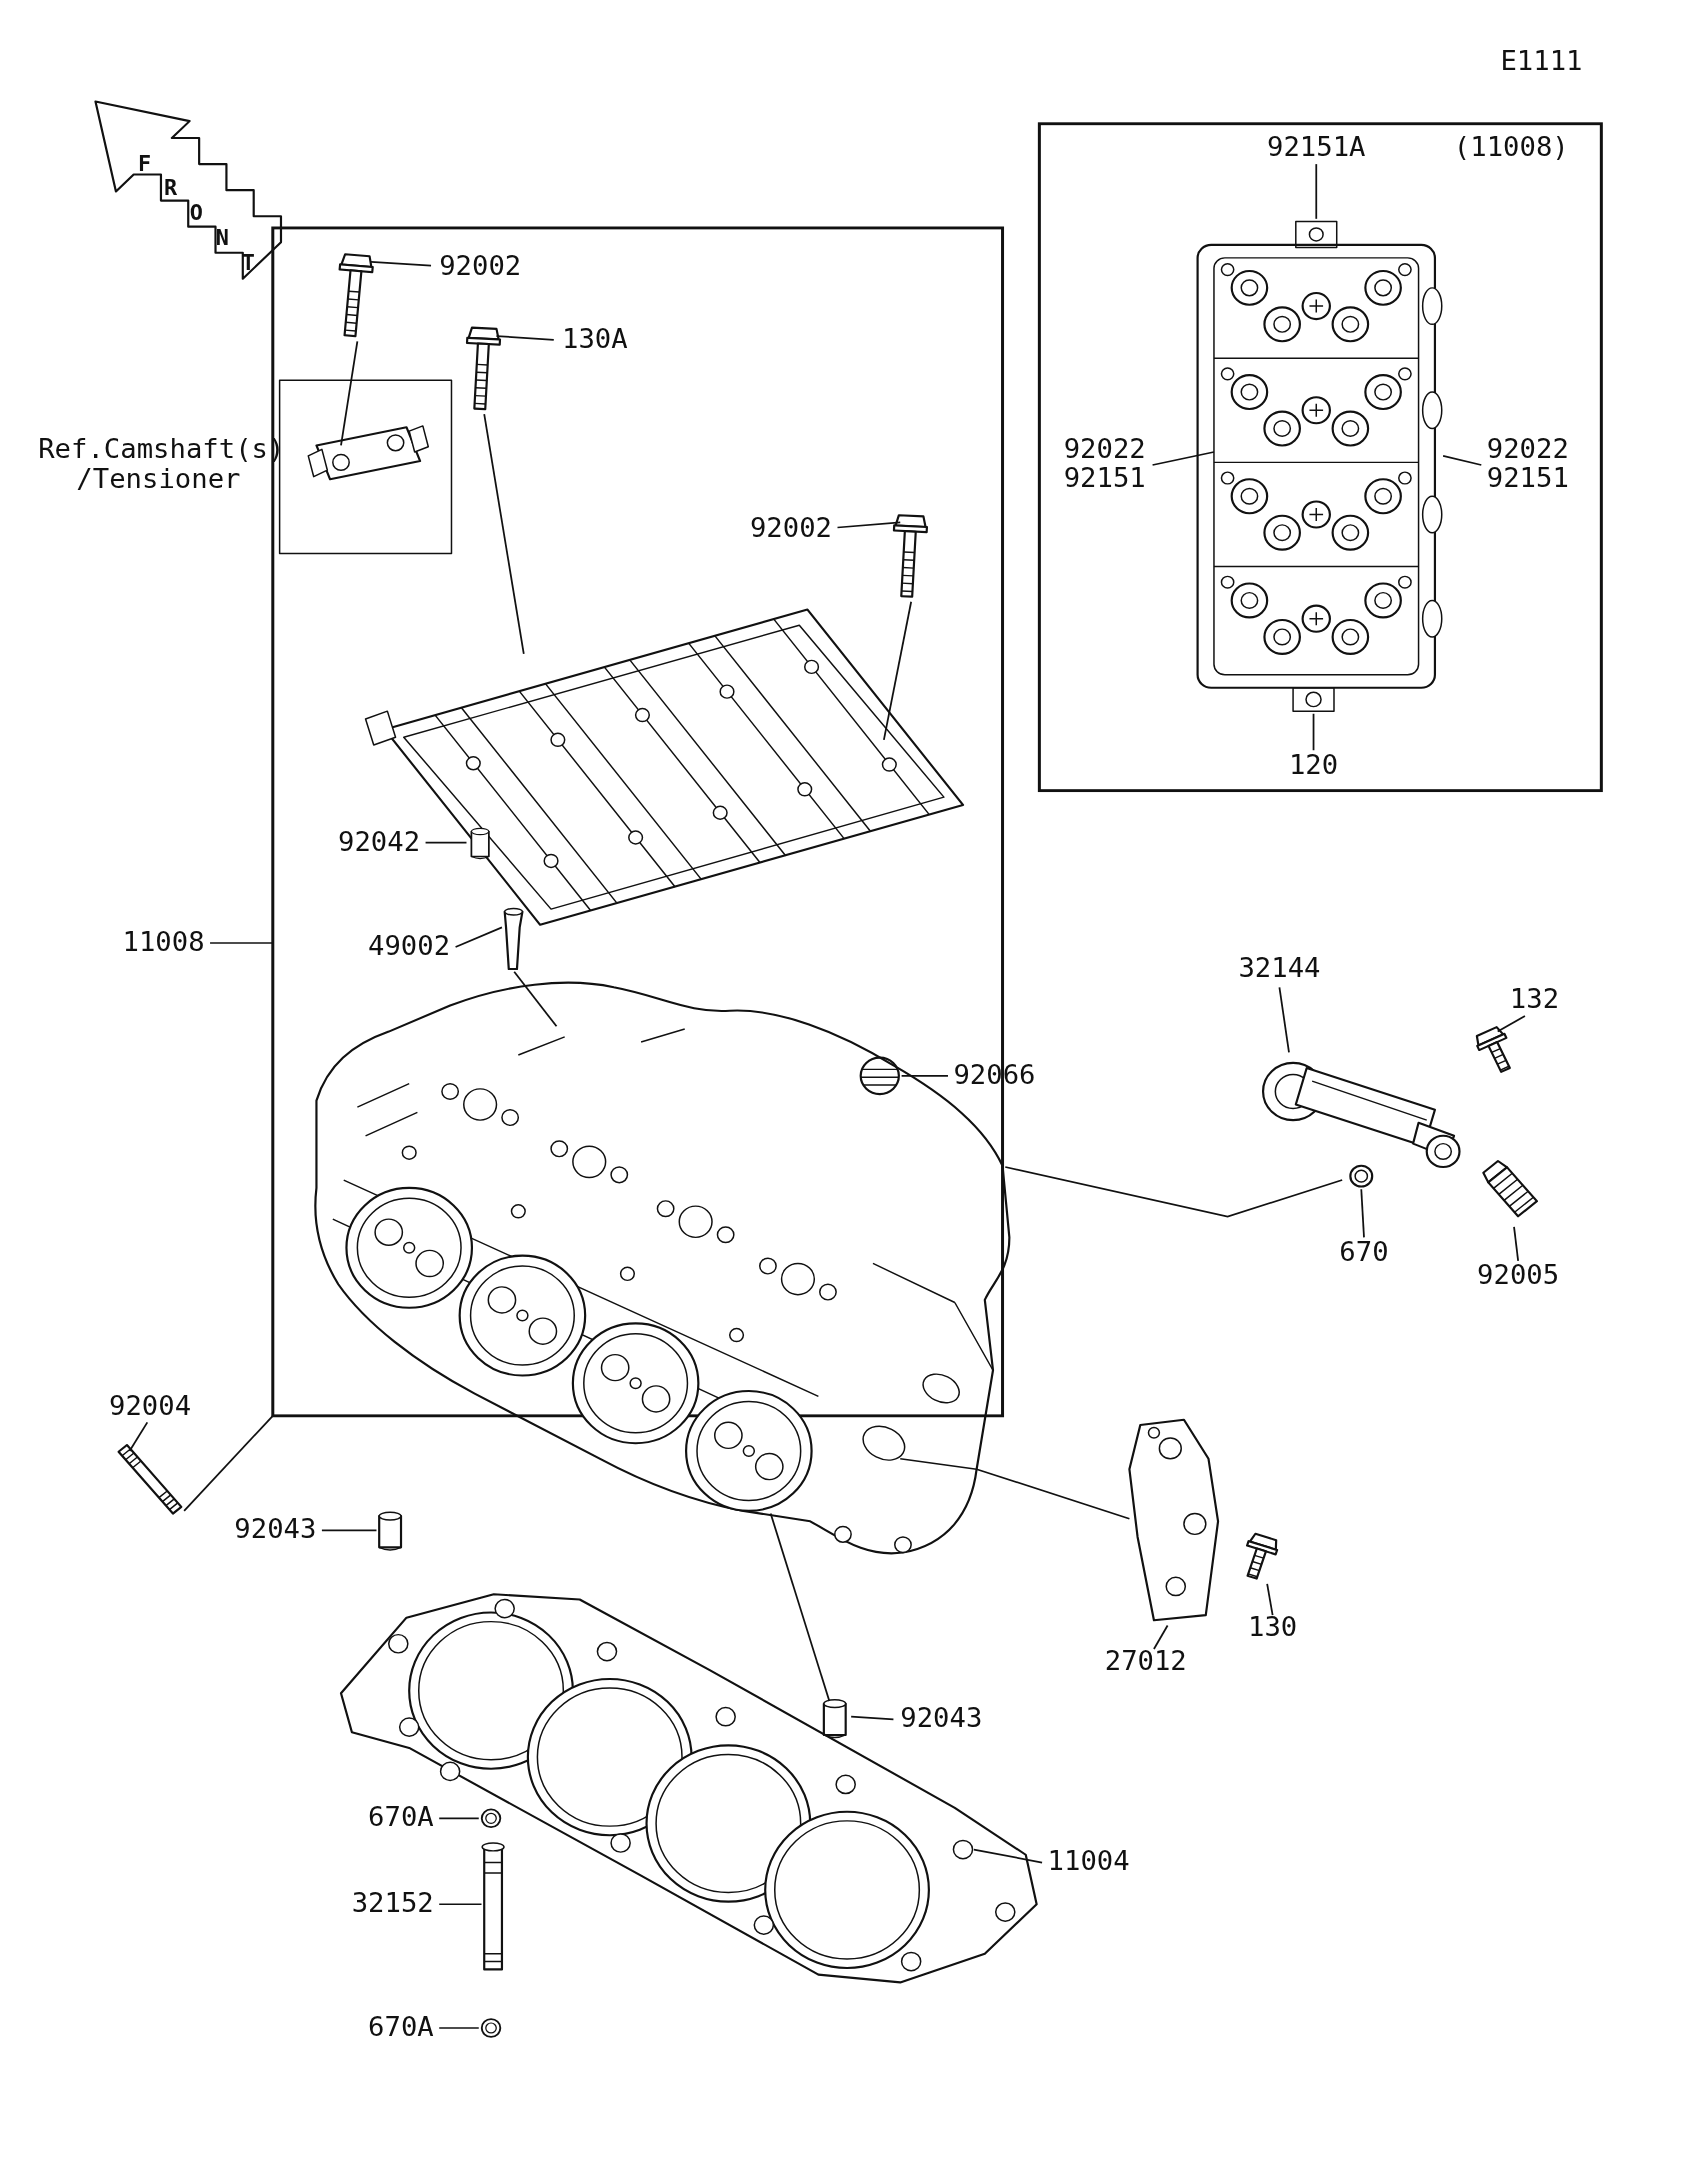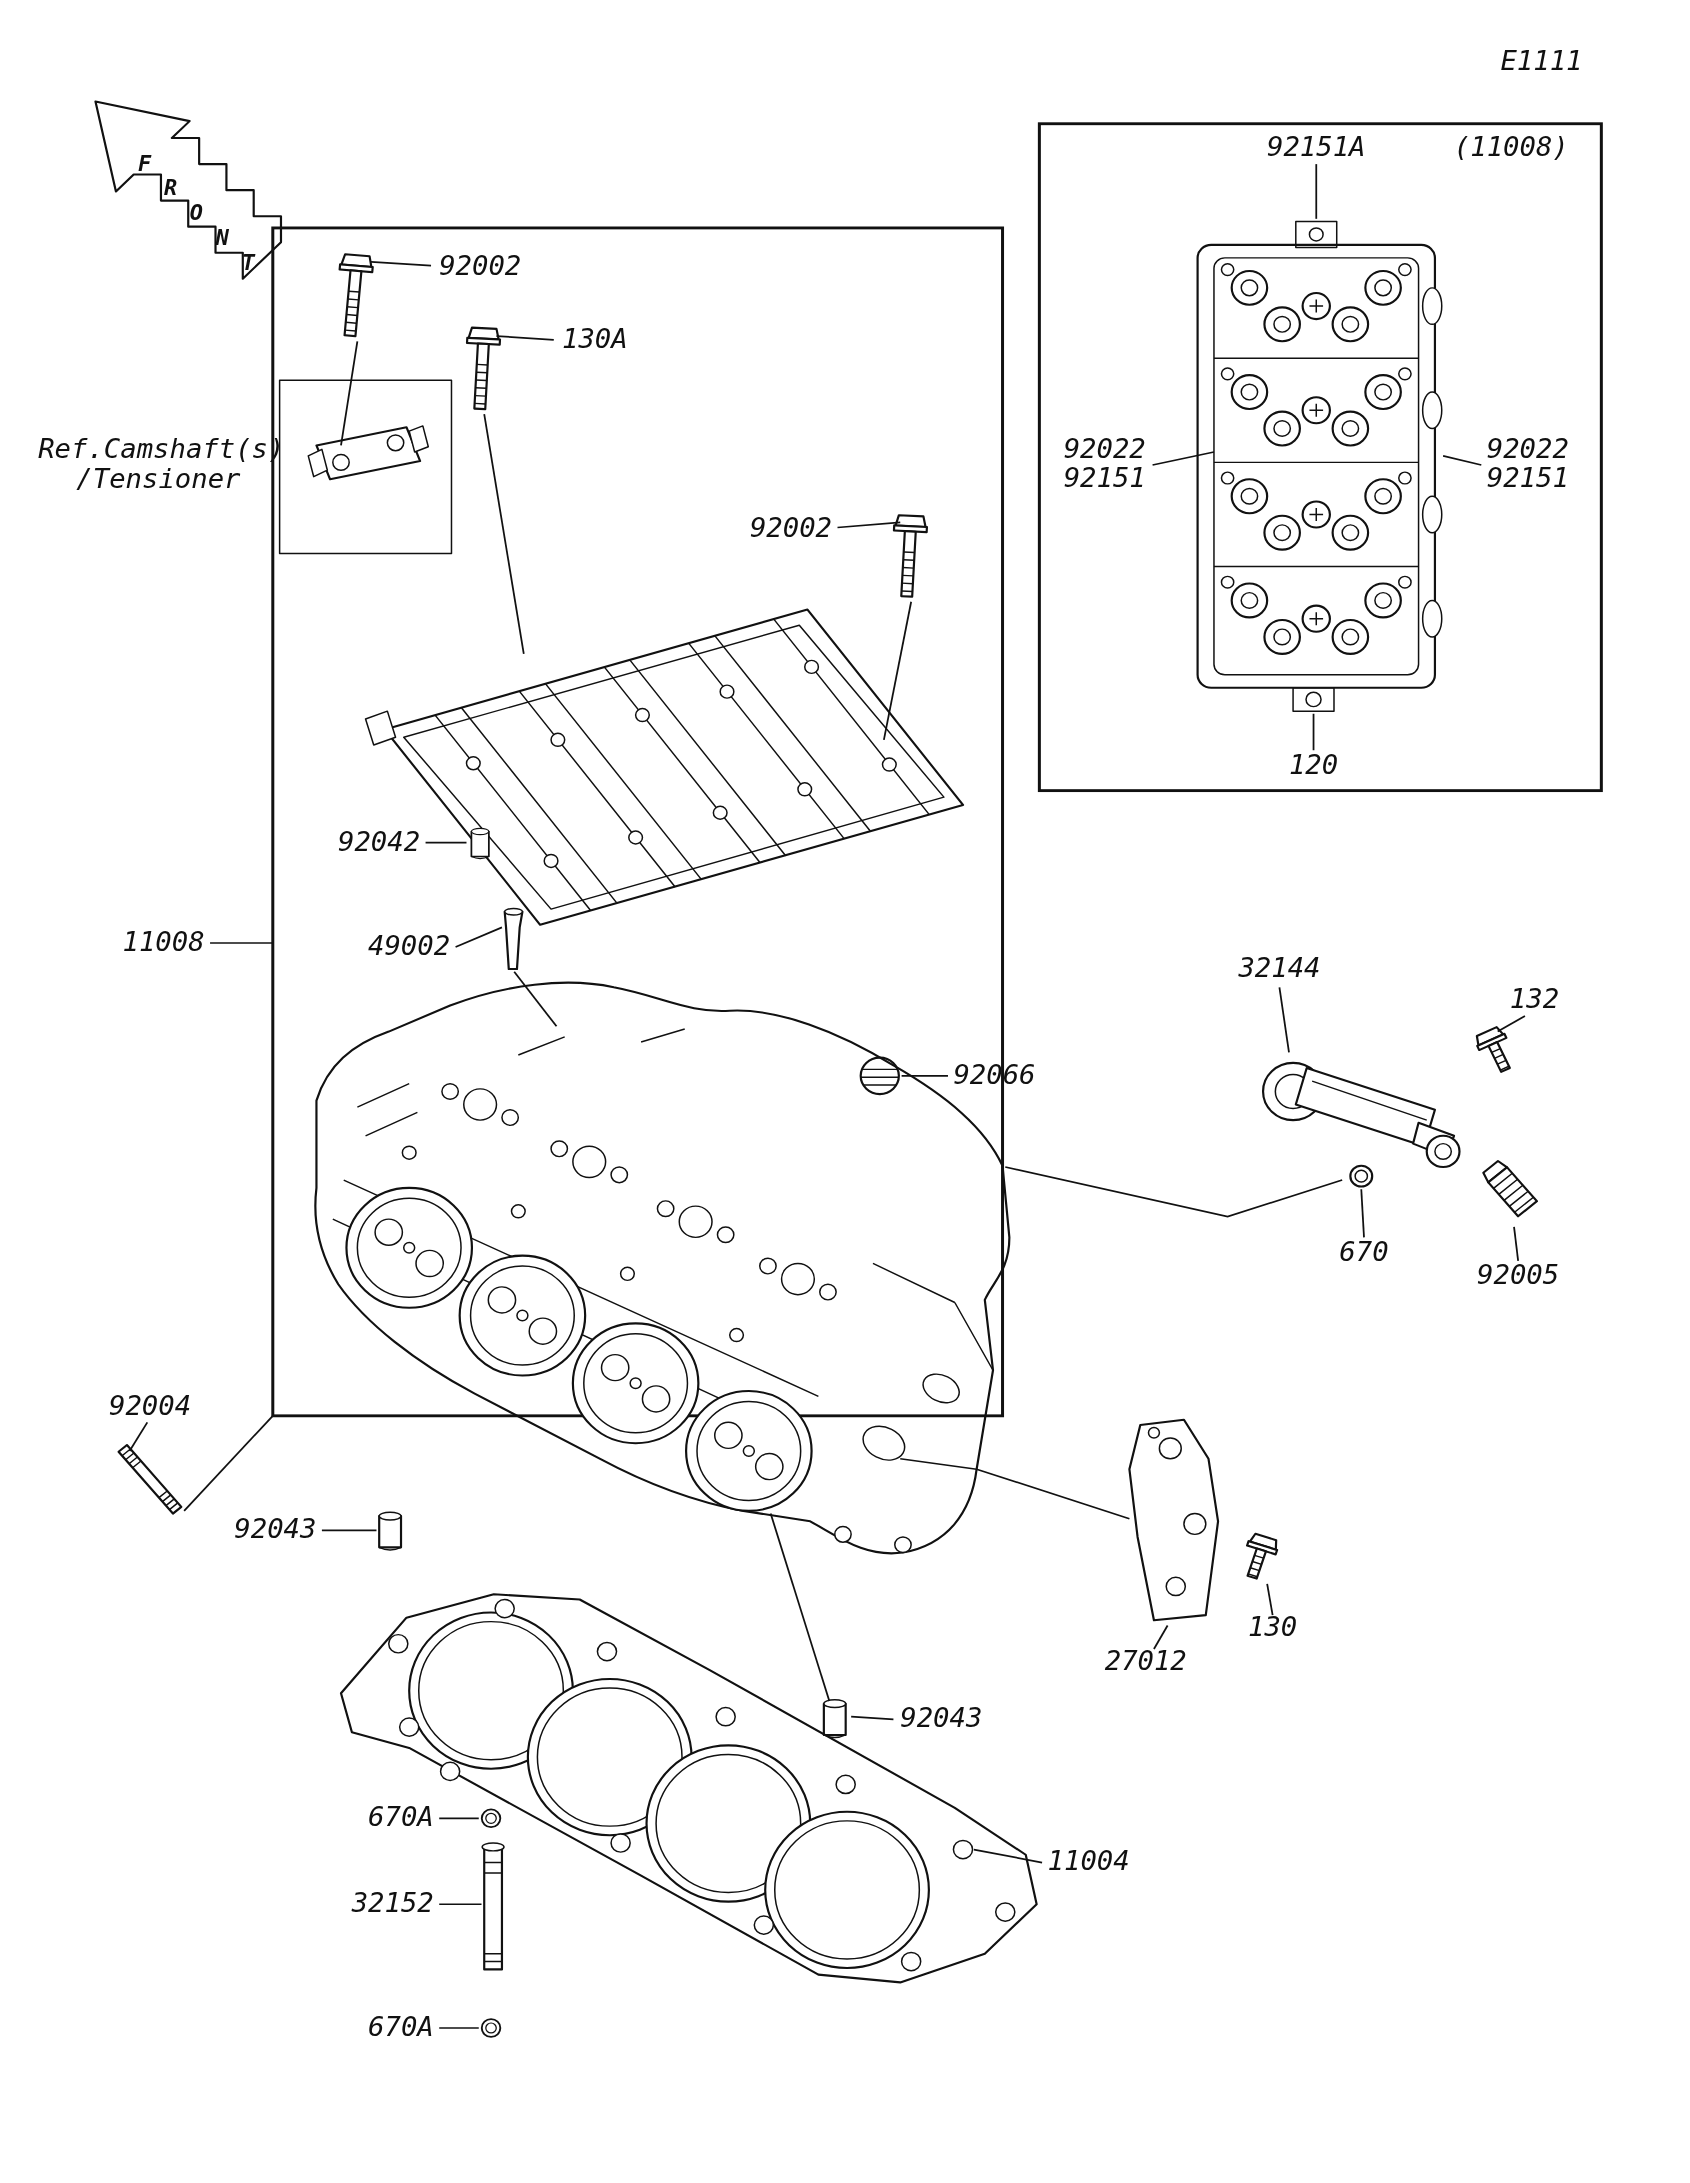--- a/index.html
+++ b/index.html
@@ -1,17 +1,17 @@
 <!DOCTYPE html>
 <html style="font-size:8.5px"><head>
 <meta charset="utf-8">
 <style>
   html,body{margin:0;padding:0;background:#fff;}
   .canvas{position:relative;width:1690px;height:2084px;background:#ffffff;overflow:hidden;
-          font-family:"DejaVu Sans Mono",monospace;font-style:italic;}
+          font-family:"DejaVu Sans Mono",monospace;}
   svg{position:absolute;left:0;top:0;width:100%;height:100%;}
   .ln{stroke:#111;fill:none;stroke-width:1.6;stroke-linejoin:round;stroke-linecap:round;}
   .thin{stroke:#111;fill:none;stroke-width:1.1;stroke-linejoin:round;}
   .fw{fill:#fff;stroke:#111;stroke-width:1.6;stroke-linejoin:round;}
   .fwt{fill:#fff;stroke:#111;stroke-width:1.1;stroke-linejoin:round;}
   .leader{stroke:#111;fill:none;stroke-width:1.3;}
   .box{fill:none;stroke:#111;stroke-width:2.2;}
   text{font-family:"DejaVu Sans Mono",monospace;fill:#111;font-size:20px;}
   .lab{font-size:20px;}
   .front-letter{font-size:16px;font-weight:bold;}

